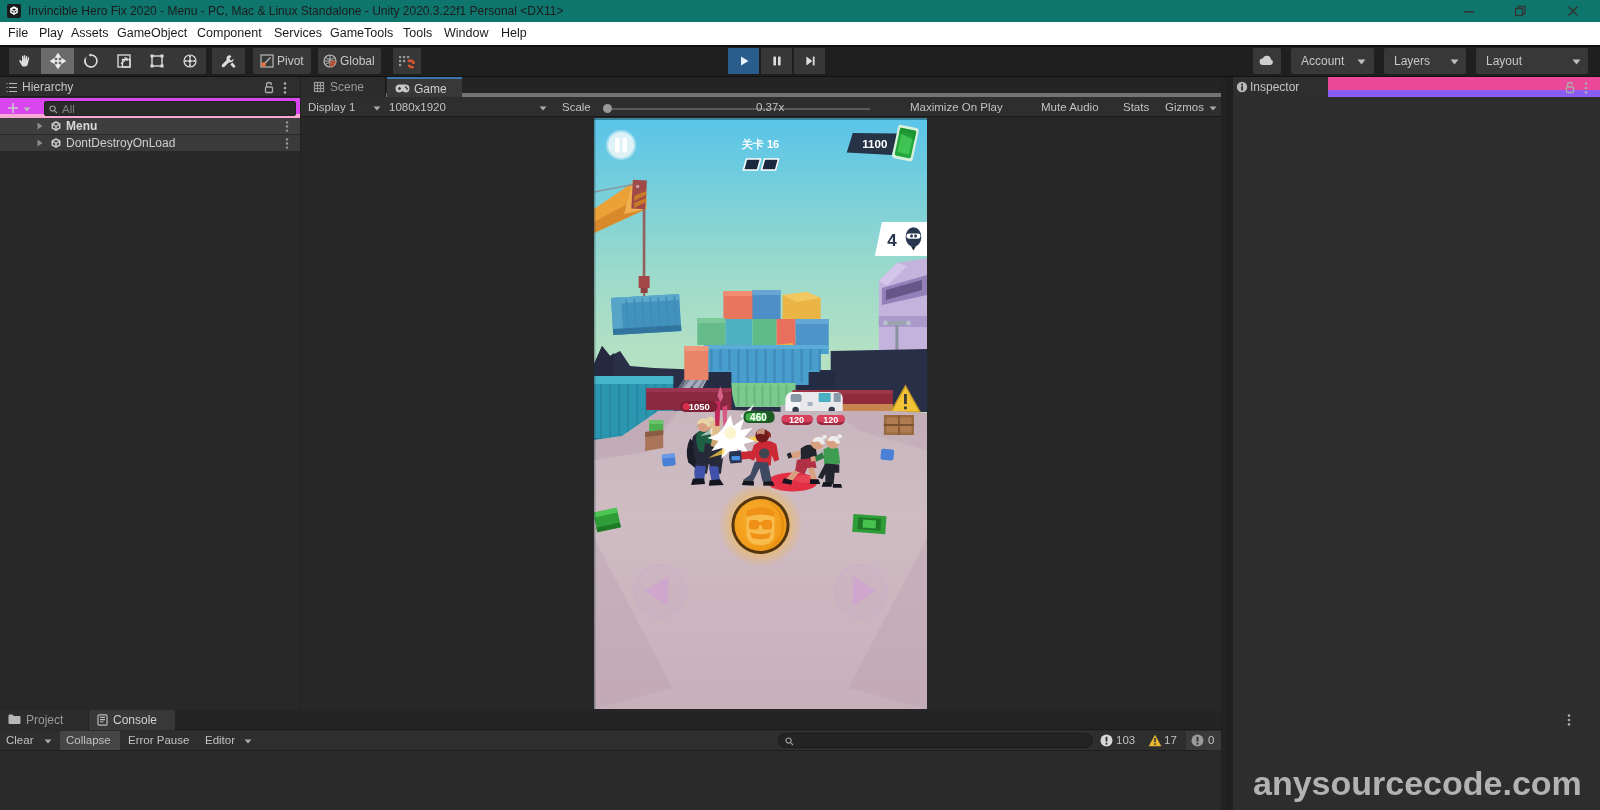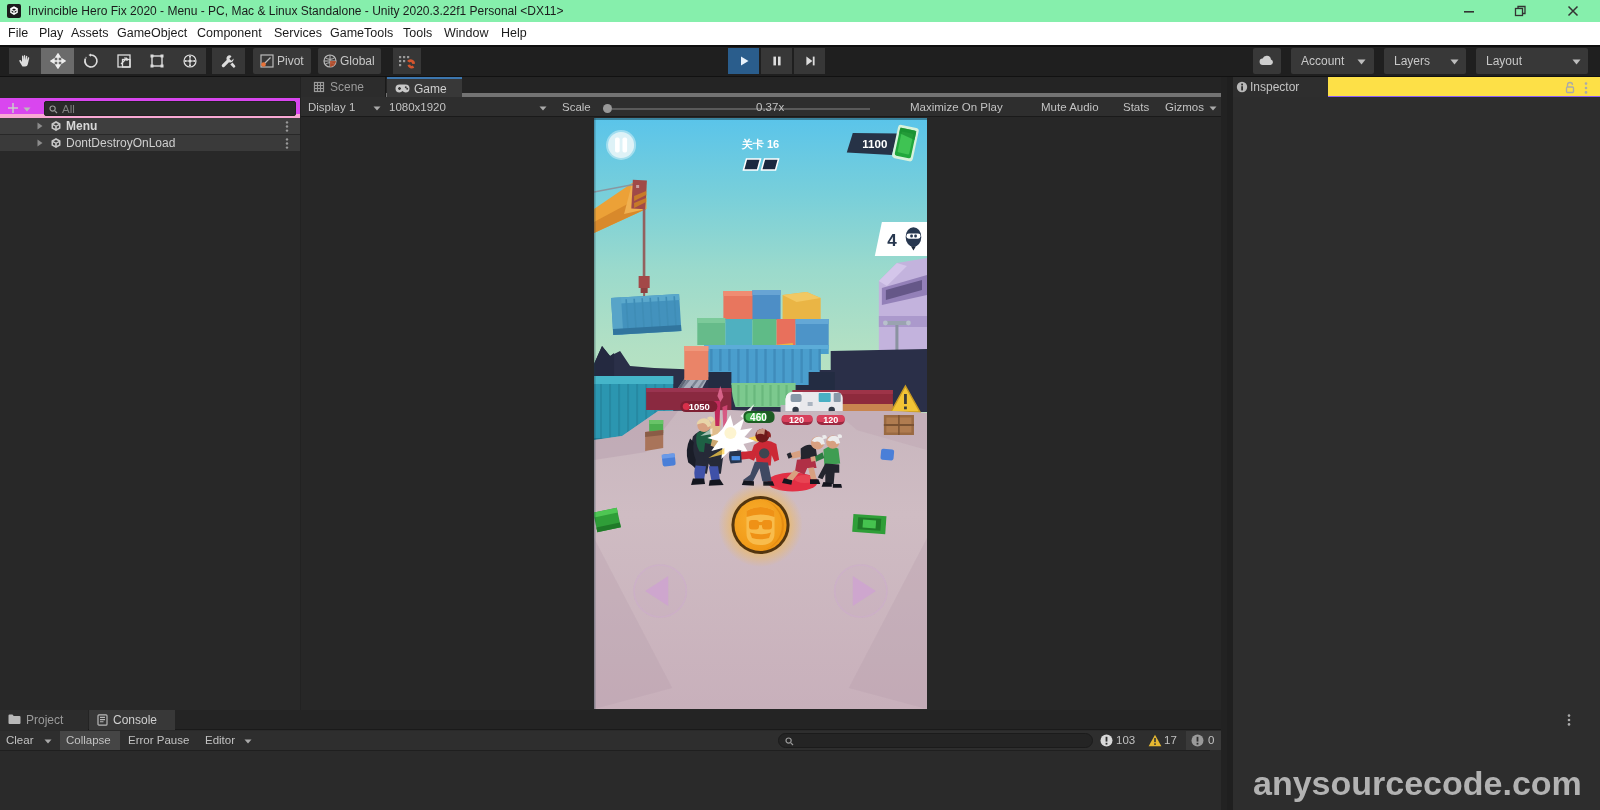--- a/index.html
+++ b/index.html
@@ -1,19 +1,19 @@
 <!DOCTYPE html>
 <html><head>
 <meta charset="utf-8">
 <style>
   * { margin:0; padding:0; box-sizing:border-box; }
   html,body { width:1600px; height:810px; overflow:hidden; background:#282828; font-family:"Liberation Sans", sans-serif; }
   .abs { position:absolute; }
   #stage { position:relative; width:1600px; height:810px; background:#222; }
-  .titlebar { left:0; top:0; width:1600px; height:22px; background:#86efac; color:#1b1b1b; font-size:12px; }
+  .titlebar { left:0; top:0; width:1600px; height:22px; background:#0f766e; color:#1b1b1b; font-size:12px; }
   .menubar { left:0; top:22px; width:1600px; height:23px; background:#ffffff; color:#1b1b1b; font-size:12.5px; }
   .menubar span { position:absolute; top:4px; }
   .toolbar { left:0; top:45px; width:1600px; height:32px; background:#1f1f1f; border-bottom:1px solid #111; }
   .tbtn { position:absolute; top:3px; height:26px; background:#373737; }
   .tbtn svg { display:block; margin:5px auto; }
   .ddbtn { position:absolute; top:3px; height:26px; background:#383838; border-radius:2px; color:#c8c8c8; font-size:12px; }
   .tab-active { background:#383838; color:#cfcfcf; }
   .tab-inactive { background:#2c2c2c; color:#9a9a9a; }
   .hdrtext { color:#c4c4c4; font-size:12px; }
 </style>
@@ -187,20 +187,40 @@
     </div>
     <div class="ddbtn" style="left:1476px;width:112px;">
       <span class="abs" style="left:10px;top:6px;">Layout</span>
       <svg class="abs" style="left:96px;top:11px;" width="9" height="6" viewBox="0 0 9 6">
           <path d="M0.5 0.5 L8.5 0.5 L4.5 5.5 Z" fill="#bdbdbd"></path>
         </svg>
     </div>
   </div>
 
   <div class="abs" style="left:0;top:77px;width:300px;height:633px;background:#282828;">
+    <div class="abs" style="left:0;top:0;width:300px;height:20px;background:#2e2e2e;border-bottom:1px solid #1c1c1c;">
+      <svg class="abs" style="left:6px;top:5px;" width="12" height="11" viewBox="0 0 12 11">
+          <g stroke="#bbb" stroke-width="1.2" fill="none">
+            <path d="M3 1.5 H11 M3 5.5 H11 M3 9.5 H11"></path>
+            <path d="M0.5 1.5 H1.5 M0.5 5.5 H1.5 M0.5 9.5 H1.5"></path>
+          </g>
+        </svg>
+      <span class="abs hdrtext" style="left:22px;top:3px;">Hierarchy</span>
+      <svg class="abs" style="left:263px;top:4px;" width="12" height="13" viewBox="0 0 12 13">
+          <path d="M3.5 6 V4 a2.5 2.5 0 0 1 5 0" fill="none" stroke="#aaa" stroke-width="1.3"></path>
+          <rect x="2.5" y="6" width="7" height="5.5" rx="1" fill="none" stroke="#aaa" stroke-width="1.3"></rect>
+        </svg>
+      <svg class="abs" style="left:283px;top:5px;" width="4" height="12" viewBox="0 0 4 12">
+          <g fill="#aaa">
+            <circle cx="2" cy="1.6" r="1.3"></circle>
+            <circle cx="2" cy="6" r="1.3"></circle>
+            <circle cx="2" cy="10.4" r="1.3"></circle>
+          </g>
+        </svg>
+    </div>
     <div class="abs" style="left:0;top:21px;width:300px;height:20px;background:#d946ef;border-bottom:4px solid #f9a8d4;">
       <svg class="abs" style="left:7px;top:4px;" width="12" height="12" viewBox="0 0 12 12">
           <path d="M6 1 V11 M1 6 H11" stroke="#ccc" stroke-width="1.5"></path>
         </svg>
       <svg class="abs" style="left:23px;top:9px;" width="8" height="5" viewBox="0 0 8 5">
           <path d="M0.5 0.5 L7.5 0.5 L4 4.5 Z" fill="#bbb"></path>
         </svg>
       <div class="abs" style="left:44px;top:2.5px;width:252px;height:15px;background:#2a2a2a;border:1px solid #212121;border-radius:2px;">
         <svg class="abs" style="left:4px;top:3px;" width="9" height="9" viewBox="0 0 9 9">
             <circle cx="3.6" cy="3.6" r="2.6" fill="none" stroke="#999" stroke-width="1.2"></circle>
@@ -639,21 +659,21 @@
   </g>
 
   <rect x="0" y="0" width="332" height="2" fill="#1e4e5e" opacity="0.55"></rect>
   <rect x="0" y="0" width="1.5" height="591" fill="#1e3a46" opacity="0.35"></rect>
 </svg>
 
     </div>
   </div>
 
   <div class="abs" style="left:1227px;top:77px;width:373px;height:733px;background:#2d2d2d;border-left:6px solid #1f1f1f;">
-    <div class="abs" style="left:0;top:0;width:367px;height:20px;background:#fde047;border-bottom:1px solid #8b5cf6;">
+    <div class="abs" style="left:0;top:0;width:367px;height:20px;background:#ec4899;border-bottom:7px solid #8b5cf6;">
       <div class="abs tab-active" style="left:0;top:0;width:95px;height:20px;background:#2e2e2e;">
         <svg class="abs" style="left:3px;top:4px;" width="12" height="12" viewBox="0 0 12 12">
             <circle cx="6" cy="6" r="5.2" fill="#b8b8b8"></circle>
             <rect x="5.2" y="2.6" width="1.8" height="1.8" fill="#2e2e2e"></rect>
             <rect x="5.2" y="5.2" width="1.8" height="4.2" fill="#2e2e2e"></rect>
           </svg>
         <span class="abs" style="left:17px;top:3px;font-size:12px;color:#c4c4c4;">Inspector</span>
       </div>
       <svg class="abs" style="left:331px;top:4px;" width="12" height="13" viewBox="0 0 12 13">
           <path d="M3.5 6 V4 a2.5 2.5 0 0 1 5 0" fill="none" stroke="#aaa" stroke-width="1.3"></path>

